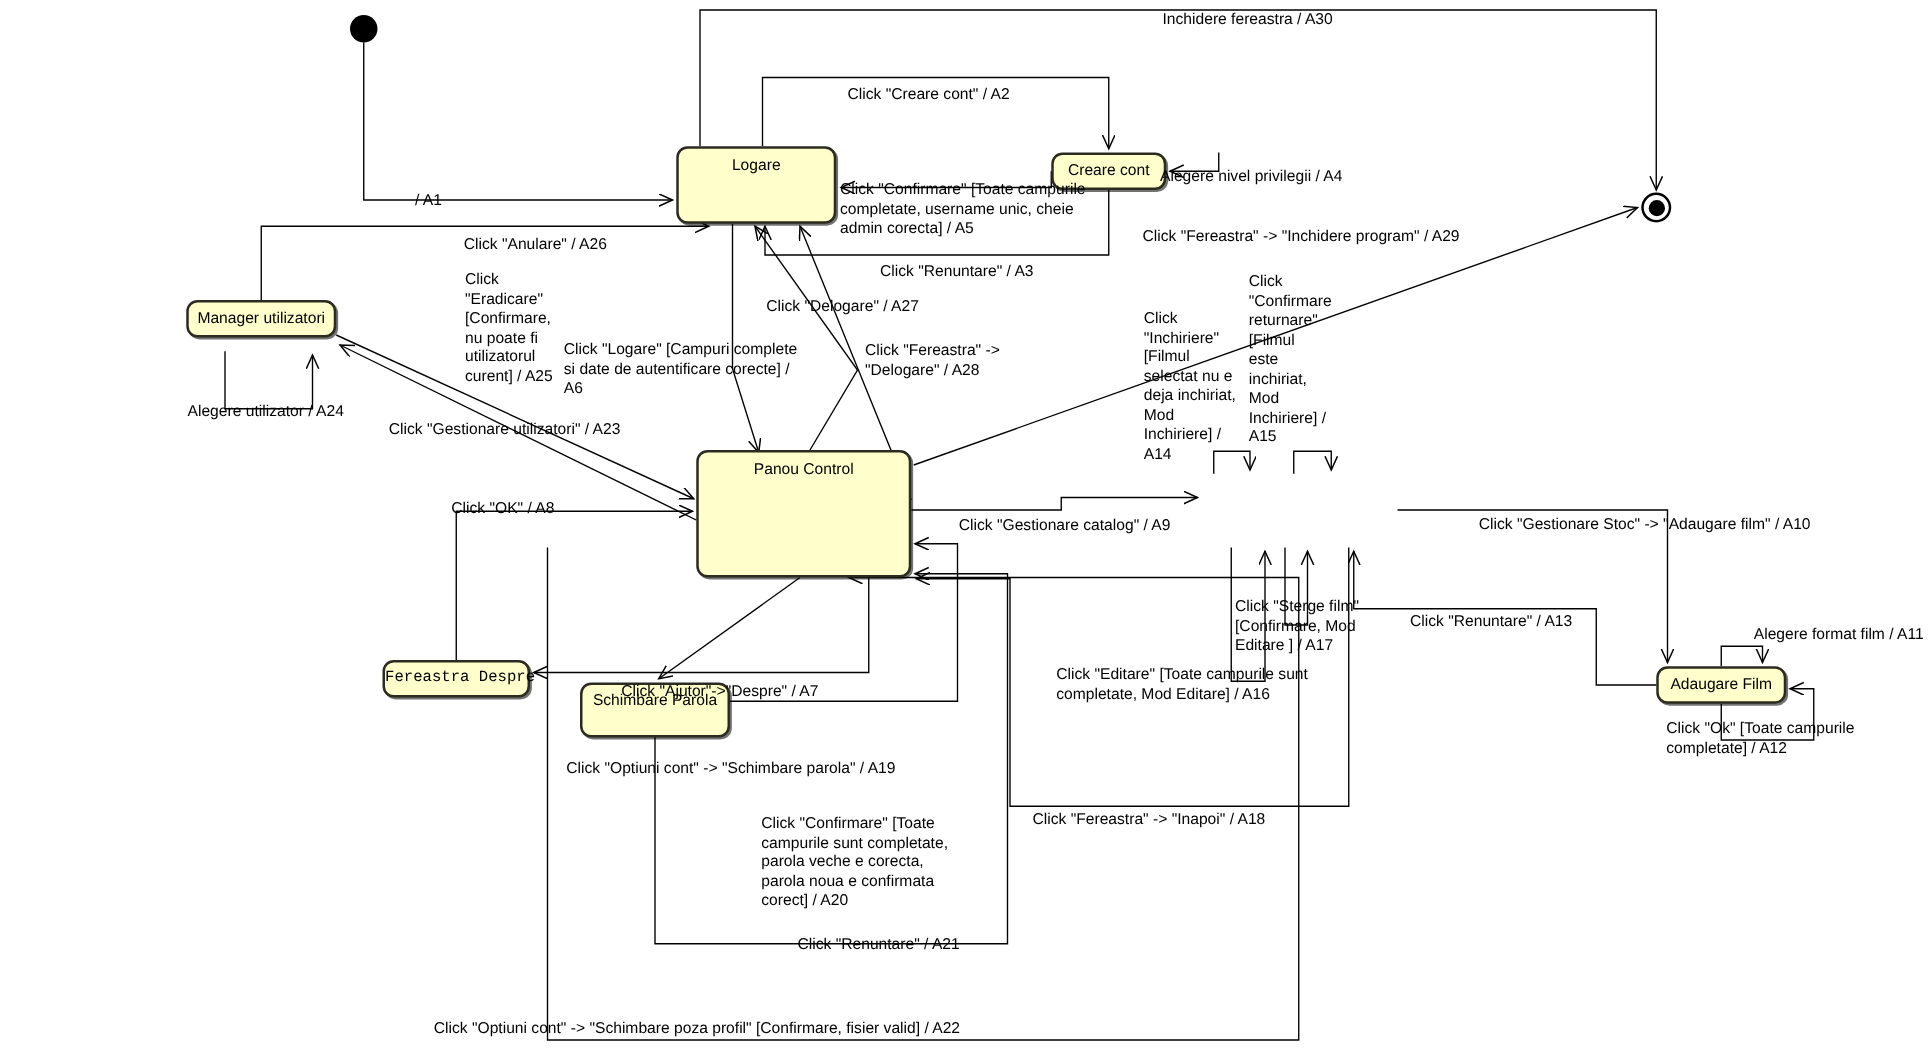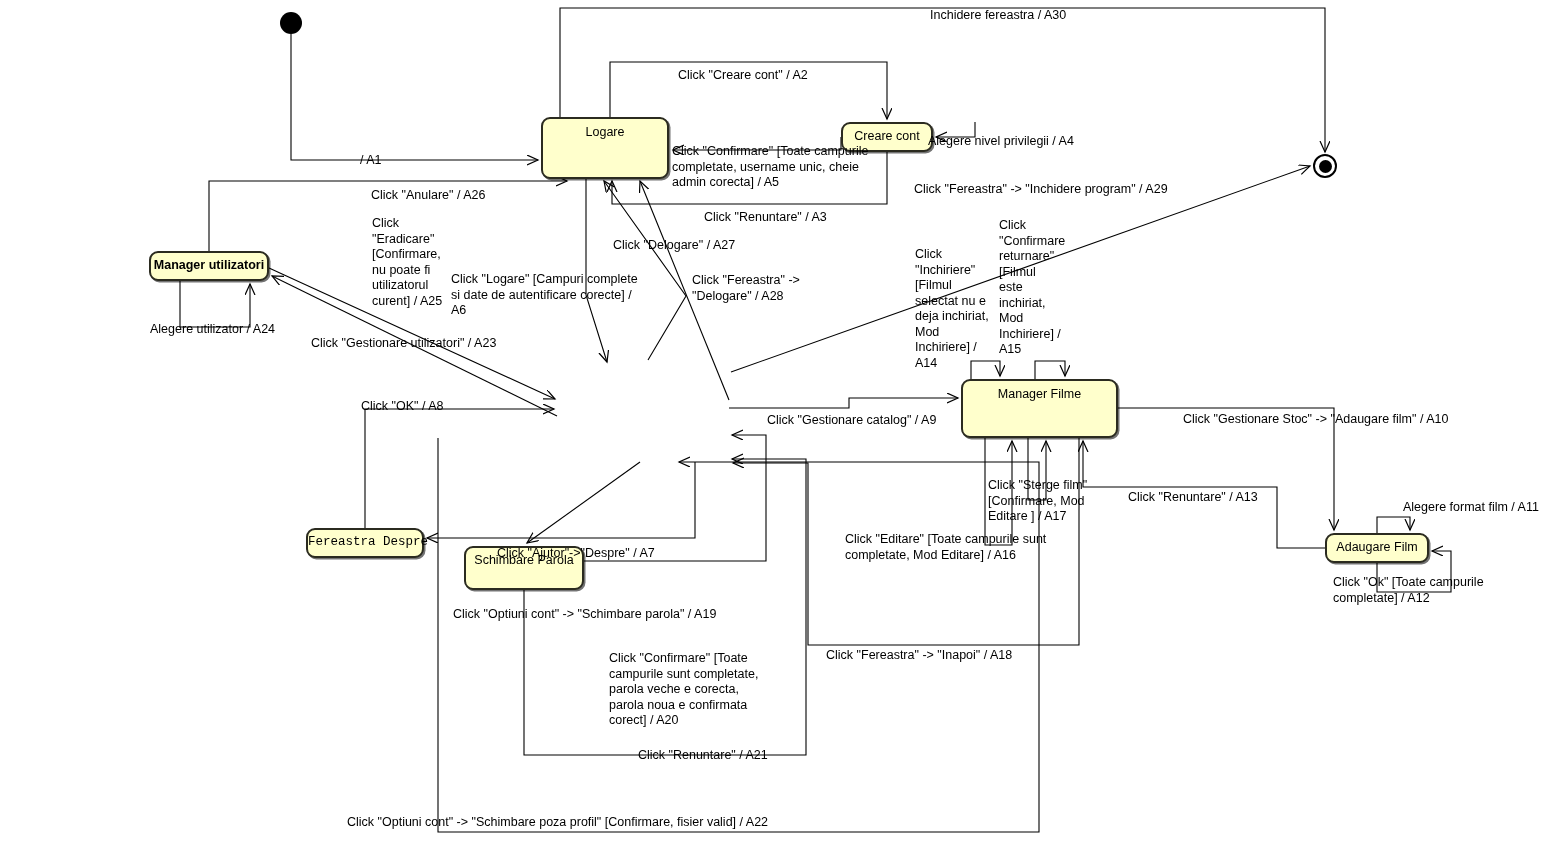--- a/index.html
+++ b/index.html
@@ -132,32 +132,32 @@
   </svg>
 
   <div class="initial" style="left:280px;top:12px;"></div>
 
   <div class="final" style="left:1313px;top:154px;"></div>
 
   <div class="state tall" style="left:541px;top:117px;width:128px;height:62px;">Logare</div>
 
   <div class="state" style="left:841px;top:122px;width:92px;height:30px;">Creare cont</div>
 
-  <div class="state" style="left:149px;top:251px;width:120px;height:30px;font-weight:bold;">Manager utilizatori</div>
-
-
-  <div class="state tall" style="left:961px;top:379px;width:157px;height:59px;">Manager Filme</div>
+  <div class="state" style="left:149px;top:240px;width:120px;height:30px;">Manager utilizatori</div>
+
+  <div class="state tall" style="left:557px;top:360px;width:172px;height:102px;">Panou Control</div>
+
 
   <div class="state" style="left:306px;top:528px;width:118px;height:30px;font-family:Liberation Mono, monospace;">Fereastra Despre</div>
 
   <div class="state" style="left:464px;top:546px;width:120px;height:44px;">Schimbare Parola</div>
 
   <div class="state" style="left:1325px;top:533px;width:104px;height:30px;">Adaugare Film</div>
 
-  <div class="lbl nowrap" style="left:360px;top:153px;">/ A1</div>
+  <div class="lbl nowrap" style="left:332px;top:153px;">/ A1</div>
 
   <div class="lbl nowrap" style="left:678px;top:68px;">Click "Creare cont" / A2</div>
 
   <div class="lbl nowrap" style="left:704px;top:210px;">Click "Renuntare" / A3</div>
 
   <div class="lbl nowrap" style="left:928px;top:110px;margin-top:24px;">Alegere nivel privilegii / A4</div>
 
   <div class="lbl" style="left:672px;top:144px;width:212px;">Click "Confirmare" [Toate campurile completate, username unic, cheie admin corecta] / A5</div>
 
   <div class="lbl" style="left:451px;top:272px;width:188px;">Click "Logare" [Campuri complete si date de autentificare corecte] / A6</div>

